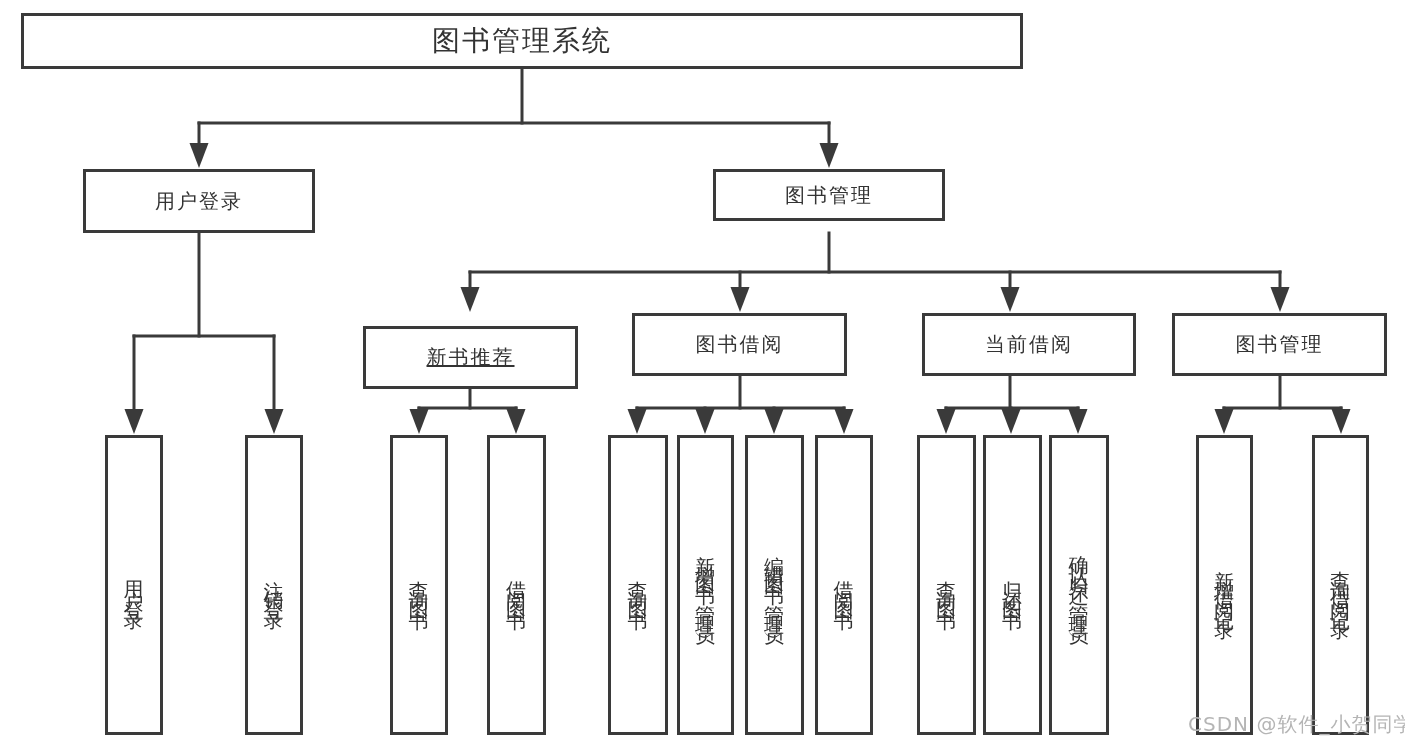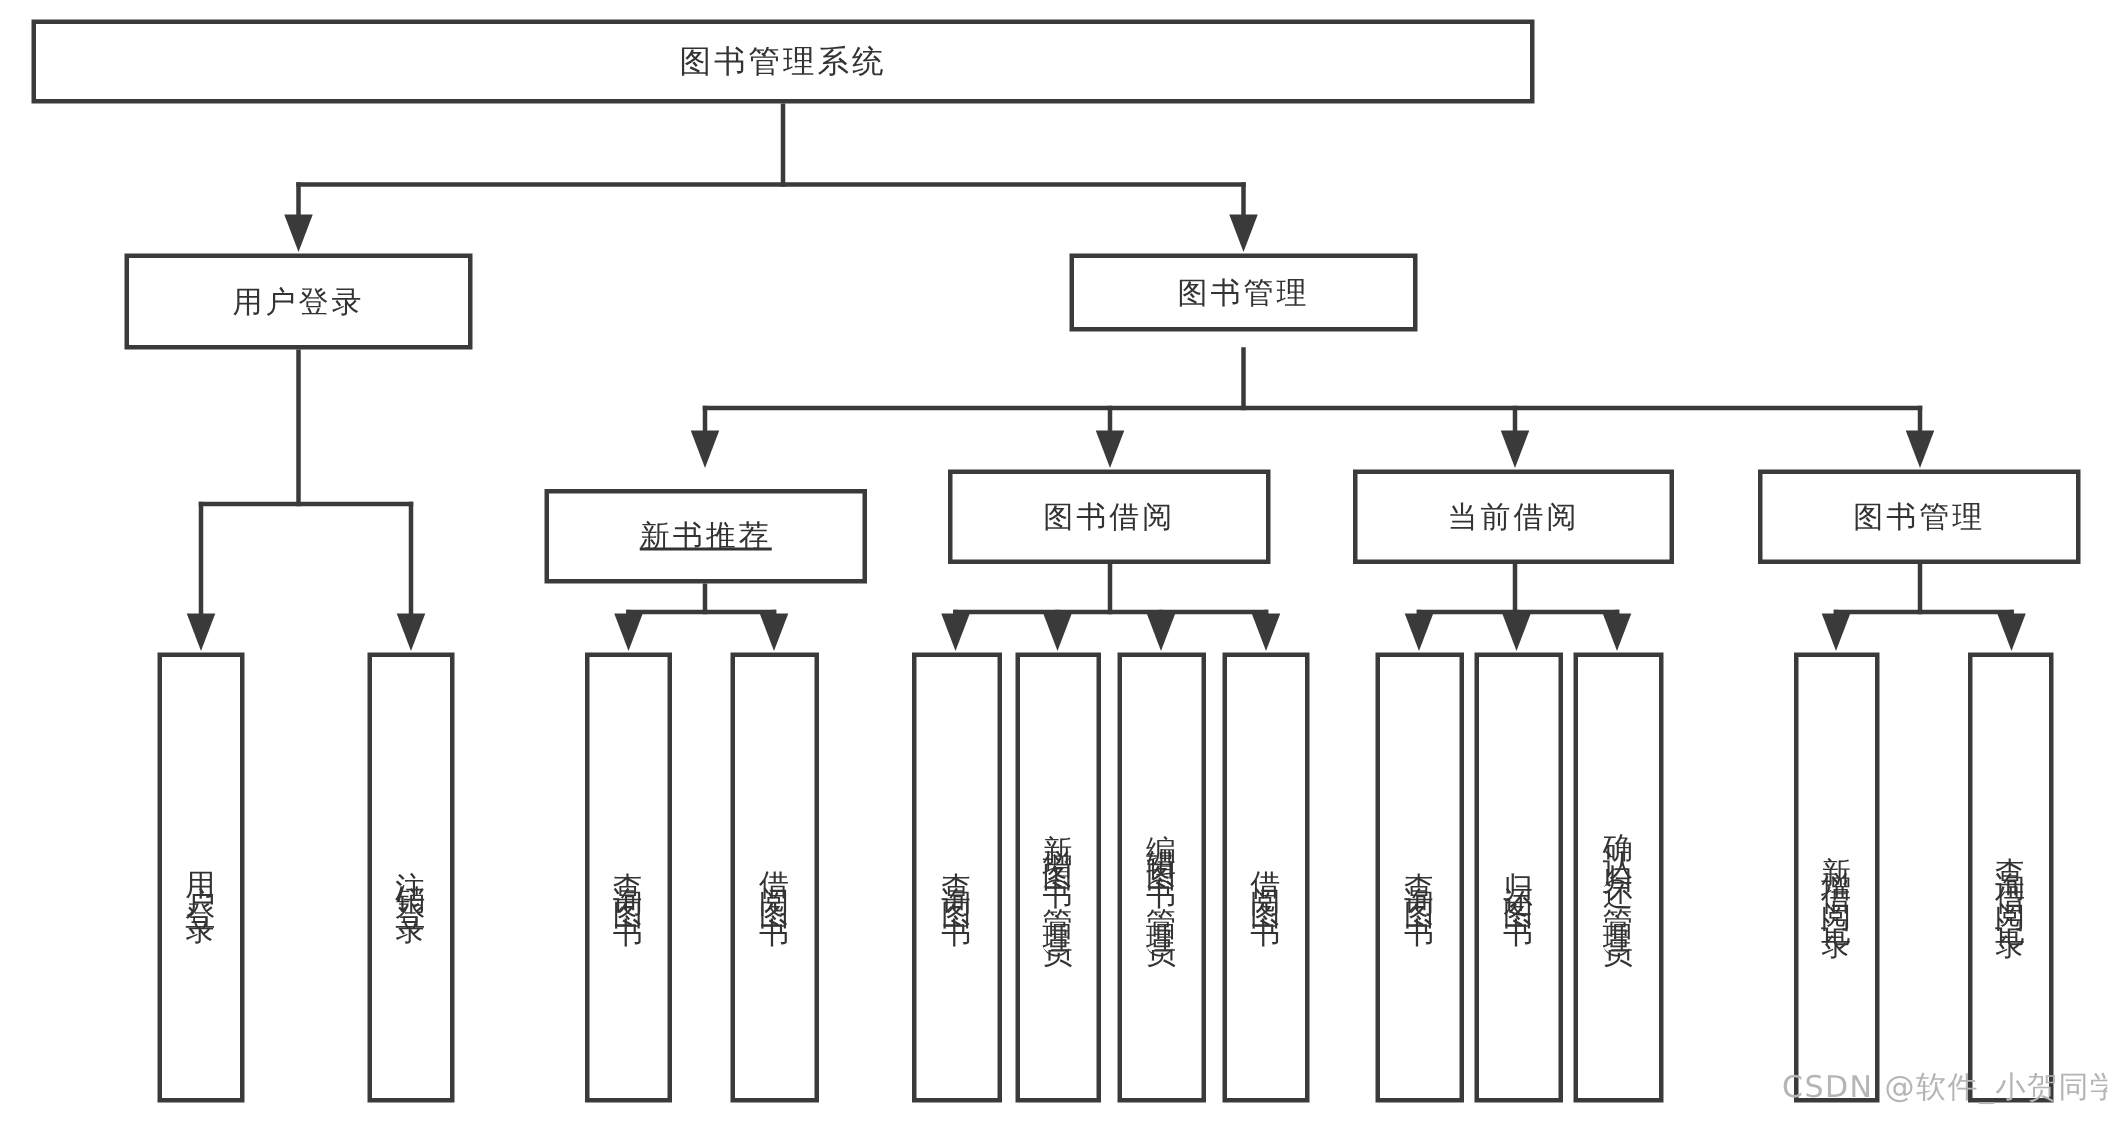--- a/index.html
+++ b/index.html
@@ -27,21 +27,21 @@
     justify-content: center;
     color: #333333;
     z-index: 2;
   }
   .node.h span {
     font-size: 20px;
     letter-spacing: 2px;
     white-space: nowrap;
   }
   .node.root span {
-    font-size: 21px;
+    font-size: 28px;
     letter-spacing: 2px;
   }
   .node.v span {
     writing-mode: vertical-rl;
     text-orientation: mixed;
     font-size: 20px;
     line-height: 1;
     letter-spacing: 10px;
   }
   #watermark {
@@ -139,21 +139,21 @@
   <div class="node h" style="left:713px; top:169px; width:232px; height:52px;">
     <span>图书管理</span>
   </div>
 
   <div class="node h" style="left:363px; top:326px; width:215px; height:63px;text-decoration:underline;">
     <span>新书推荐</span>
   </div>
   <div class="node h" style="left:632px; top:313px; width:215px; height:63px;align-items:center;">
     <span>图书借阅</span>
   </div>
-  <div class="node h" style="left:902px; top:313px; width:214px; height:63px;">
+  <div class="node h" style="left:922px; top:313px; width:214px; height:63px;">
     <span>当前借阅</span>
   </div>
   <div class="node h" style="left:1172px; top:313px; width:215px; height:63px;">
     <span>图书管理</span>
   </div>
 
   <div class="node v" style="left:105px; top:435px; width:58px; height:300px;">
     <span>用户登录</span>
   </div>
   <div class="node v" style="left:245px; top:435px; width:58px; height:300px;">

